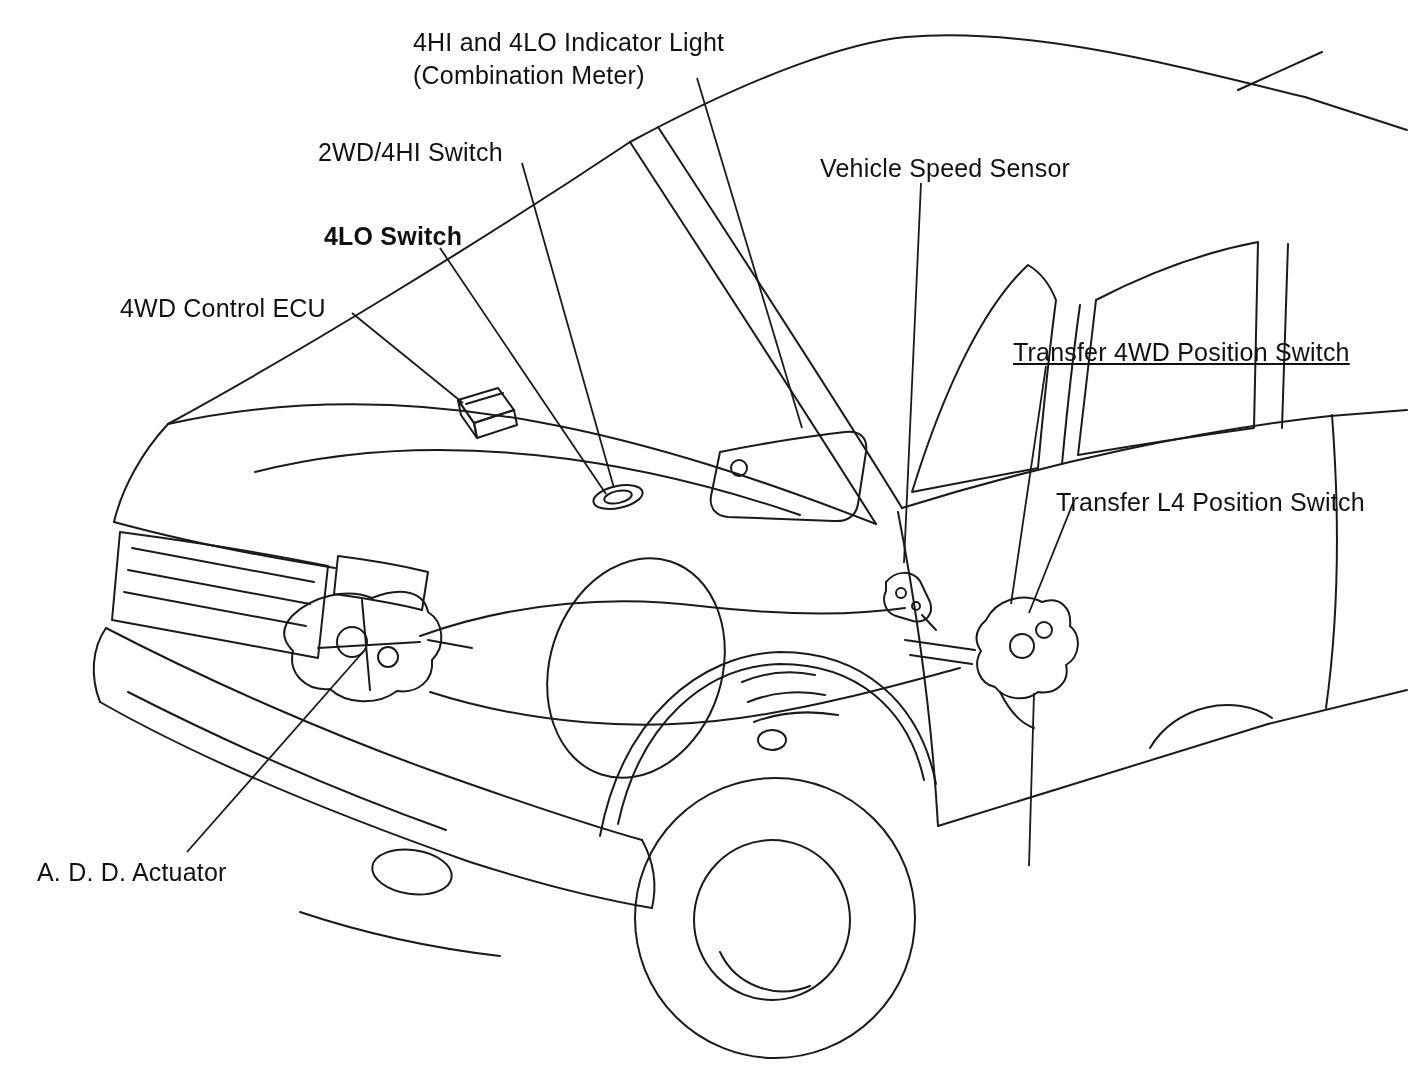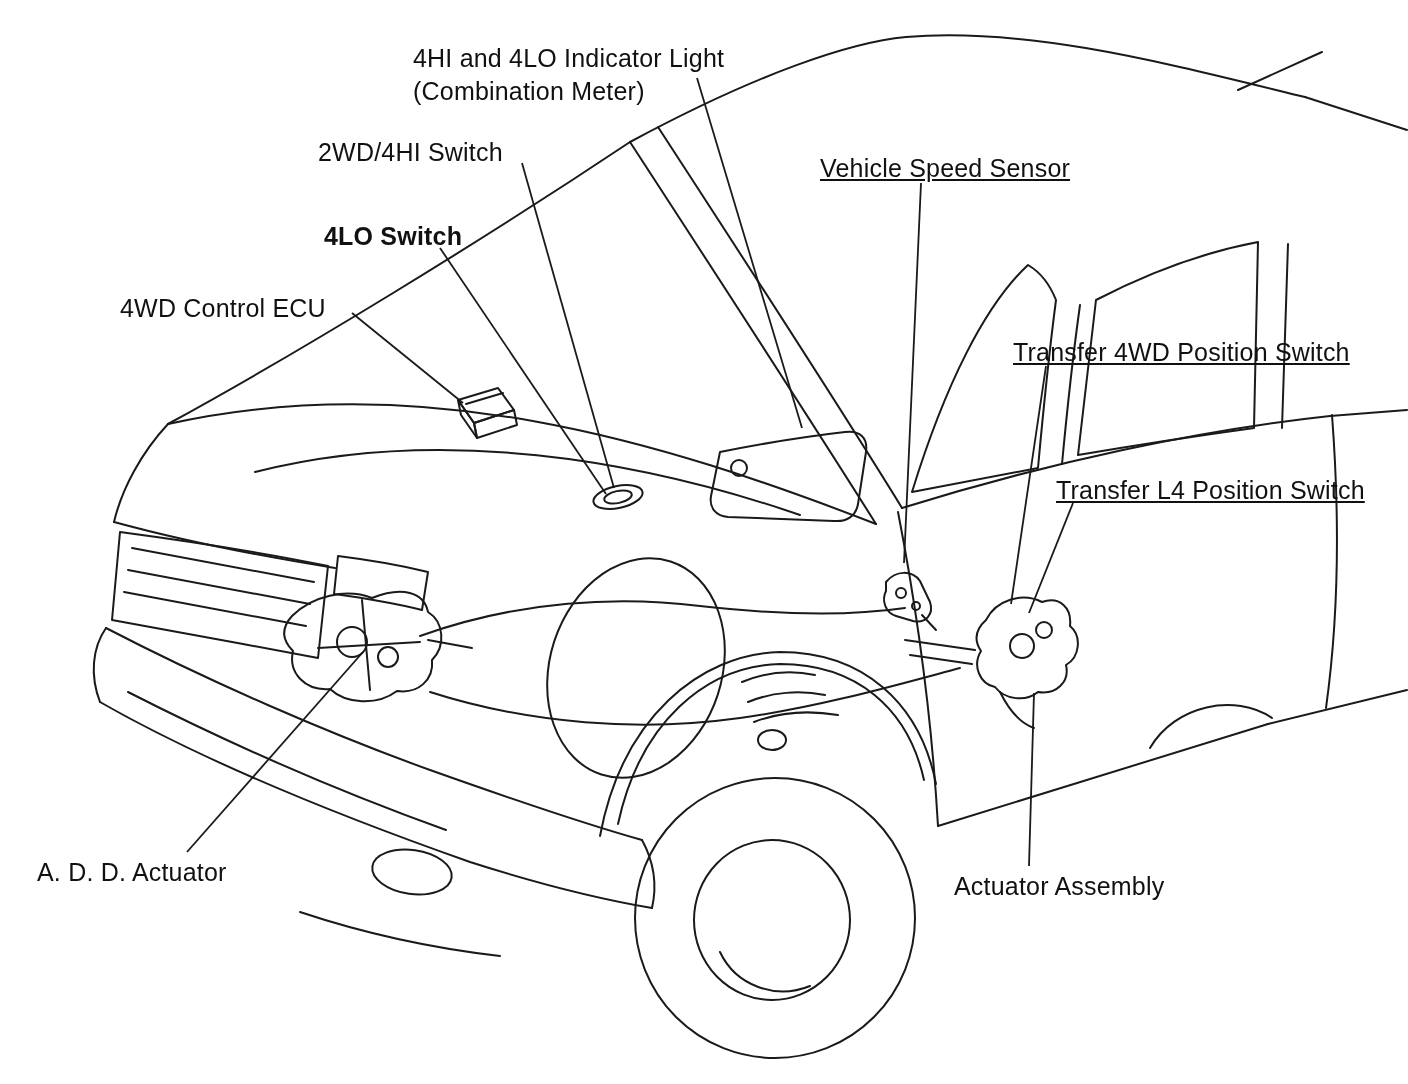--- a/index.html
+++ b/index.html
@@ -161,34 +161,33 @@
       <path class="leader" d="M 440 248 L 606 494"></path>
       <path class="leader" d="M 352 313 L 463 403"></path>
       <path class="leader" d="M 921 183 L 904 563"></path>
       <path class="leader" d="M 1046 366 L 1011 604"></path>
       <path class="leader" d="M 1073 503 L 1029 613"></path>
       <path class="leader" d="M 187 852 L 363 652"></path>
       <path class="leader" d="M 1029 866 L 1034 693"></path>
     </g>
   </svg>
 
-  <div class="label" style="left:413px; top:26px;margin-top:16px;">
+  <div class="label" style="left:413px; top:26px;">
     <div>4HI and 4LO Indicator Light</div>
     <div>(Combination Meter)</div>
   </div>
 
   <div class="label" style="left:318px; top:136px;text-align:right;">2WD/4HI Switch</div>
 
   <div class="label" style="left:324px; top:220px;font-weight:bold;">4LO Switch</div>
 
   <div class="label" style="left:120px; top:292px;">4WD Control ECU</div>
 
-  <div class="label" style="left:820px; top:152px;text-decoration:underline;">Vehicle Speed Sensor</div>
+  <div class="label" style="left:820px; top:152px;">Vehicle Speed Sensor</div>
 
   <div class="label" style="left:1013px; top:336px;text-decoration:underline;">Transfer 4WD Position Switch</div>
 
-  <div class="label" style="left:1056px; top:474px;text-decoration:underline;">Transfer L4 Position Switch</div>
+  <div class="label" style="left:1056px; top:486px;">Transfer L4 Position Switch</div>
 
   <div class="label" style="left:37px; top:856px;">A. D. D. Actuator</div>
 
-  <div class="label" style="left:954px; top:870px;">Actuator Assembly</div>
 
 </div>
 
 </body></html>

